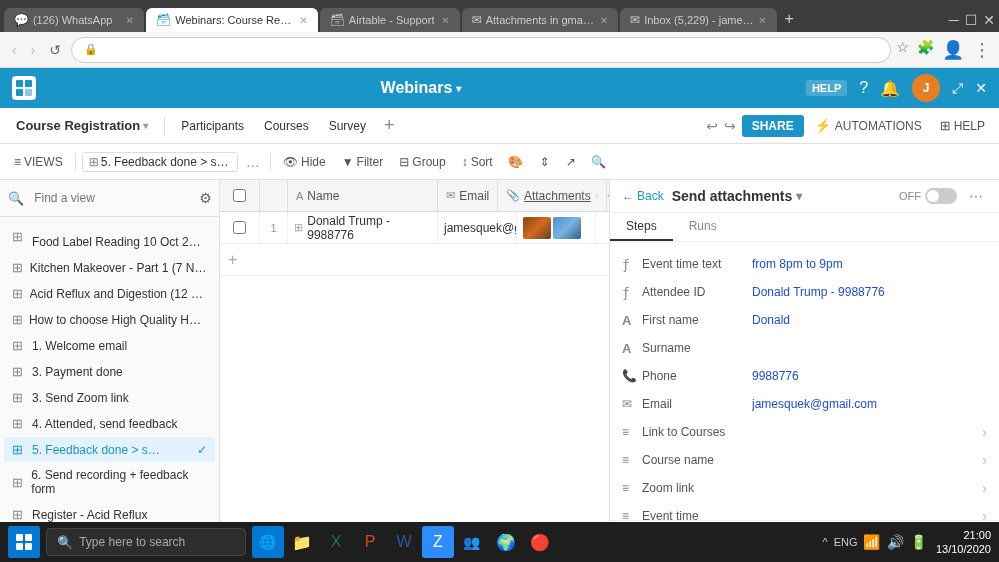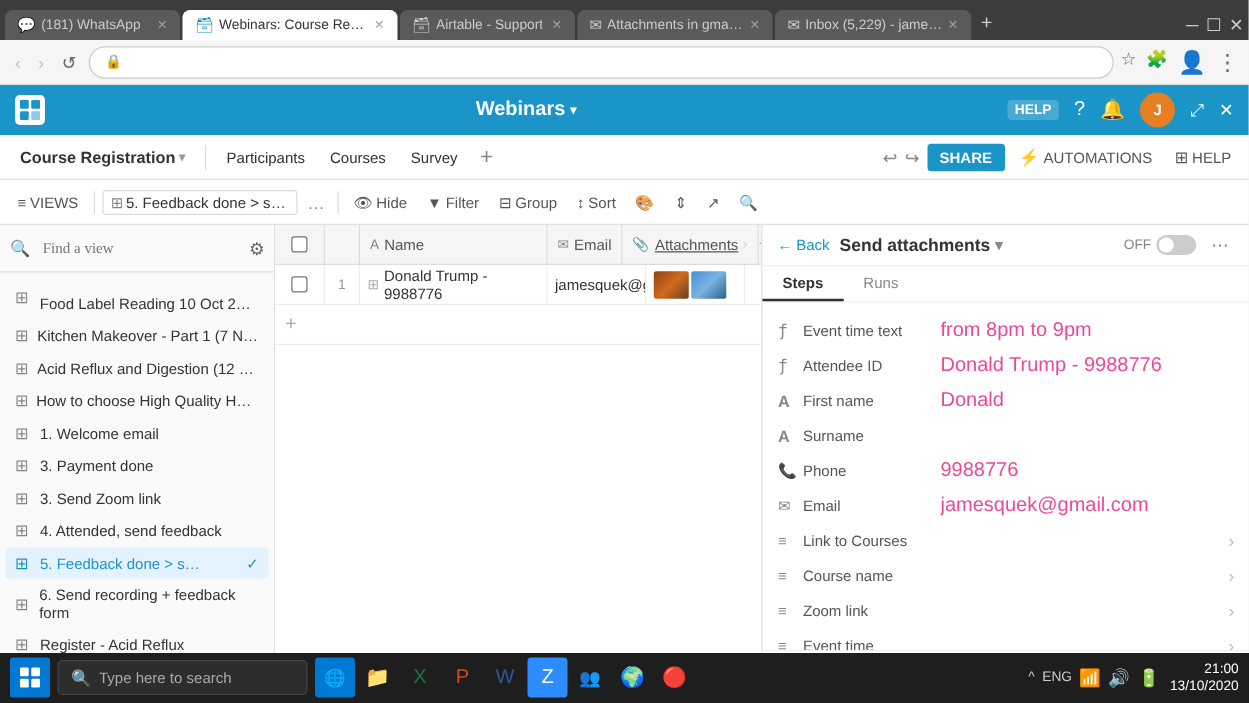--- a/index.html
+++ b/index.html
@@ -38,21 +38,21 @@
     
     .view-toolbar { background: #fff; height: 36px; display: flex; align-items: center; padding: 0 8px; border-bottom: 1px solid #e0e0e0; gap: 4px; font-size: 12px; color: #555; }
     .view-tool-btn { background: none; border: none; cursor: pointer; padding: 4px 6px; border-radius: 3px; color: #555; font-size: 12px; display: flex; align-items: center; gap: 3px; }
 
     
     .main-content { display: flex; height: calc(562px - 32px - 36px - 40px - 36px - 36px); }
 
     
     .sidebar { width: 220px; background: #fafafa; border-right: 1px solid #e0e0e0; display: flex; flex-direction: column; overflow-y: auto; }
     .sidebar-search { padding: 8px; border-bottom: 1px solid #e0e0e0; display: flex; align-items: center; gap: 4px; }
-    .sidebar-search-input { flex: 1; border: 1px solid #ccc; border-radius: 3px; padding: 3px 6px; font-size: 12px; font-family: Liberation Serif, serif; }
+    .sidebar-search-input { flex: 1; border: 1px solid #ccc; border-radius: 3px; padding: 3px 6px; font-size: 12px; }
     .sidebar-gear { background: none; border: none; cursor: pointer; color: #666; font-size: 14px; }
     .sidebar-item { display: flex; align-items: center; padding: 5px 8px; cursor: pointer; border-radius: 3px; margin: 1px 4px; font-size: 12px; color: #333; gap: 6px; }
     .sidebar-item.active { background: #e3f2fd; color: #1b95c8; }
     .sidebar-item .item-icon { font-size: 13px; color: #888; width: 14px; }
     .sidebar-item .item-check { margin-left: auto; color: #1b95c8; font-size: 12px; }
     .create-view-label { padding: 8px 8px 4px; font-size: 12px; font-weight: 600; color: #555; }
     .view-type-item { display: flex; align-items: center; padding: 4px 8px; cursor: pointer; font-size: 12px; color: #555; gap: 6px; }
 
     
     .grid-area { flex: 1; display: flex; flex-direction: column; overflow: hidden; background: #fff; }
@@ -73,26 +73,26 @@
     .right-panel { width: 390px; background: #fff; border-left: 1px solid #e0e0e0; display: flex; flex-direction: column; font-size: 12px; }
     .panel-header { display: flex; align-items: center; padding: 8px 12px; border-bottom: 1px solid #eee; gap: 8px; }
     .panel-back { background: none; border: none; cursor: pointer; color: #1b95c8; font-size: 12px; display: flex; align-items: center; gap: 3px; }
     .panel-title { font-size: 14px; font-weight: 600; color: #333; flex: 1; display: flex; align-items: center; gap: 4px; }
     .panel-toggle { margin-left: auto; display: flex; align-items: center; gap: 4px; font-size: 11px; color: #888; }
     .toggle-track { width: 32px; height: 16px; background: #ccc; border-radius: 8px; position: relative; cursor: pointer; }
     .toggle-track.off .toggle-thumb { left: 2px; }
     .toggle-thumb { width: 12px; height: 12px; background: #fff; border-radius: 50%; position: absolute; top: 2px; left: 18px; transition: left 0.1s; }
     .panel-tabs { display: flex; border-bottom: 1px solid #eee; }
     .panel-tab { padding: 6px 16px; font-size: 12px; color: #888; cursor: pointer; border-bottom: 2px solid transparent; }
-    .panel-tab.active { color: #333; font-weight: 700; border-bottom-color: #333; }
+    .panel-tab.active { color: #333; font-weight: 400; border-bottom-color: #333; }
     .panel-body { flex: 1; overflow-y: auto; padding: 8px 0; }
     .field-row { display: flex; align-items: center; padding: 4px 12px; min-height: 28px; cursor: pointer; }
     .field-icon { width: 20px; color: #888; font-size: 12px; flex-shrink: 0; }
     .field-name { width: 110px; color: #555; font-size: 12px; flex-shrink: 0; }
-    .field-value { flex: 1; color: #ec4899; font-size: 16px; overflow: hidden; text-overflow: ellipsis; white-space: nowrap; }
+    .field-value { flex: 1; color: #1d4ed8; font-size: 12px; overflow: hidden; text-overflow: ellipsis; white-space: nowrap; }
     .field-expand { color: #bbb; font-size: 14px; cursor: pointer; margin-left: auto; flex-shrink: 0; }
     .panel-footer { border-top: 1px solid #eee; padding: 8px 12px; display: flex; justify-content: flex-end; }
     .done-btn { background: #1b95c8; color: #fff; border: none; border-radius: 3px; padding: 5px 16px; font-size: 13px; font-weight: 600; cursor: pointer; }
     .panel-ellipsis { background: none; border: none; cursor: pointer; color: #888; font-size: 14px; padding: 0 4px; }
 
     
     .taskbar { background: #1e1e1e; height: 40px; display: flex; align-items: center; padding: 0 8px; gap: 4px; position: absolute; bottom: 0; width: 100%; }
     .taskbar-start { width: 32px; height: 32px; background: #0078d4; border-radius: 2px; display: flex; align-items: center; justify-content: center; cursor: pointer; }
     .taskbar-search { background: #2d2d2d; border: 1px solid #444; border-radius: 4px; height: 28px; display: flex; align-items: center; padding: 0 10px; gap: 6px; min-width: 200px; }
     .taskbar-search-text { color: #aaa; font-size: 12px; }
@@ -106,21 +106,21 @@
     .att-img { width: 28px; height: 22px; background: linear-gradient(135deg, #8B4513 0%, #D2691E 50%, #654321 100%); border-radius: 2px; }
     .att-img2 { width: 28px; height: 22px; background: linear-gradient(135deg, #4a90d9 0%, #7ab3e0 50%, #2c5f8a 100%); border-radius: 2px; }
     .grid-body { overflow-y: auto; flex: 1; }
   </style>
 </head>
 <body>
 
 <div class="browser-bar" style="height:32px; background:#3c3c3c; display:flex; align-items:flex-end; padding:0 4px; gap:2px;">
   <div class="browser-tab" style="font-size:11px;">
     <span style="font-size:12px;">💬</span>
-    <span style="overflow:hidden;text-overflow:ellipsis;white-space:nowrap;max-width:110px;">(181) WhatsApp</span>
+    <span style="overflow:hidden;text-overflow:ellipsis;white-space:nowrap;max-width:110px;">(126) WhatsApp</span>
     <span class="tab-close">✕</span>
   </div>
   <div class="browser-tab active">
     <span style="font-size:12px; color:#1b95c8;">🗃</span>
     <span style="overflow:hidden;text-overflow:ellipsis;white-space:nowrap;max-width:120px;color:#333;">Webinars: Course Registration</span>
     <span class="tab-close" style="color:#666;">✕</span>
   </div>
   <div class="browser-tab">
     <span style="font-size:12px;">🗃</span>
     <span style="overflow:hidden;text-overflow:ellipsis;white-space:nowrap;max-width:110px;">Airtable - Support</span>

